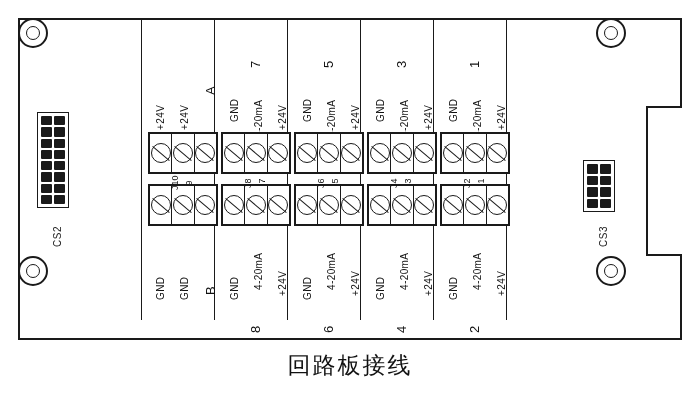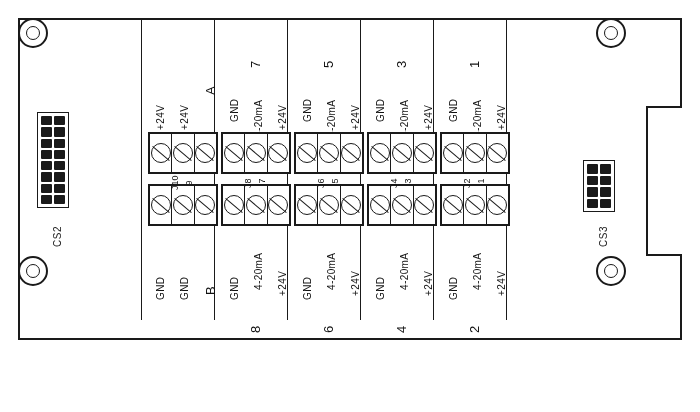--- a/index.html
+++ b/index.html
@@ -367,14 +367,15 @@
   <div class="vlabel" style="left:375px; top:300px;">GND</div>
   <div class="vlabel" style="left:399px; top:290px;">4-20mA</div>
   <div class="vlabel" style="left:423px; top:296px;">+24V</div>
   <div class="vnum" style="left:394px; top:333px;">4</div>
 
   <div class="vlabel" style="left:448px; top:300px;">GND</div>
   <div class="vlabel" style="left:472px; top:290px;">4-20mA</div>
   <div class="vlabel" style="left:496px; top:296px;">+24V</div>
   <div class="vnum" style="left:467px; top:333px;">2</div>
 
+  <div class="caption">回路板接线</div>
 
 </div>
 
 </body></html>

